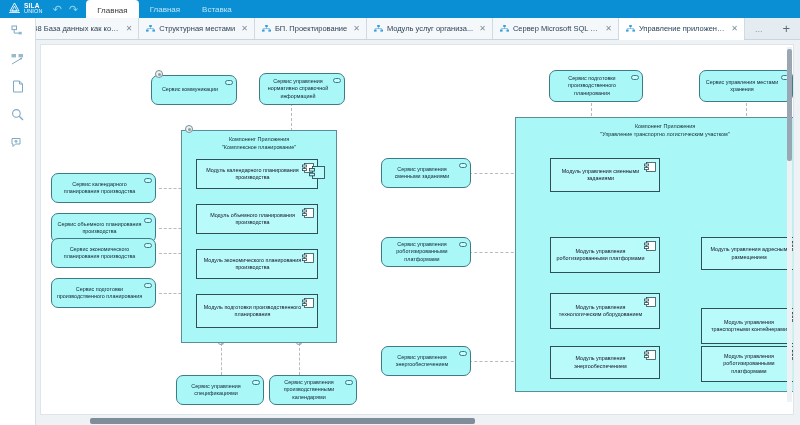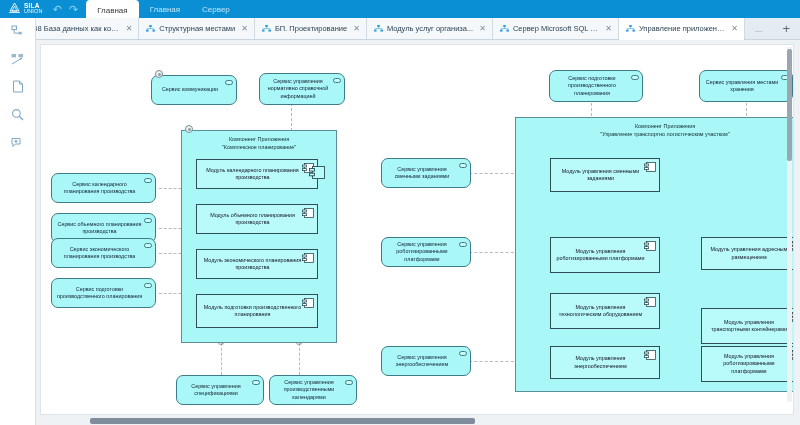--- a/index.html
+++ b/index.html
@@ -154,21 +154,21 @@
   </div>
 
   <div class="undo-redo">
     <span class="ur-icon">↶</span>
     <span class="ur-icon">↷</span>
   </div>
 
   <div class="menu">
     <div class="menu-item active">Главная</div>
     <div class="menu-item">Главная</div>
-    <div class="menu-item">Сервер</div>
+    <div class="menu-item">Вставка</div>
   </div>
 </div>
 
 <div class="tabstrip">
   <div class="tab-rail-left"></div>
 
   <div class="tab">
     <span class="tabicon">
       <svg width="9" height="7" viewBox="0 0 9 7">
           <rect x="3.2" y="0" width="2.6" height="2" fill="#3aa0d8"></rect>

